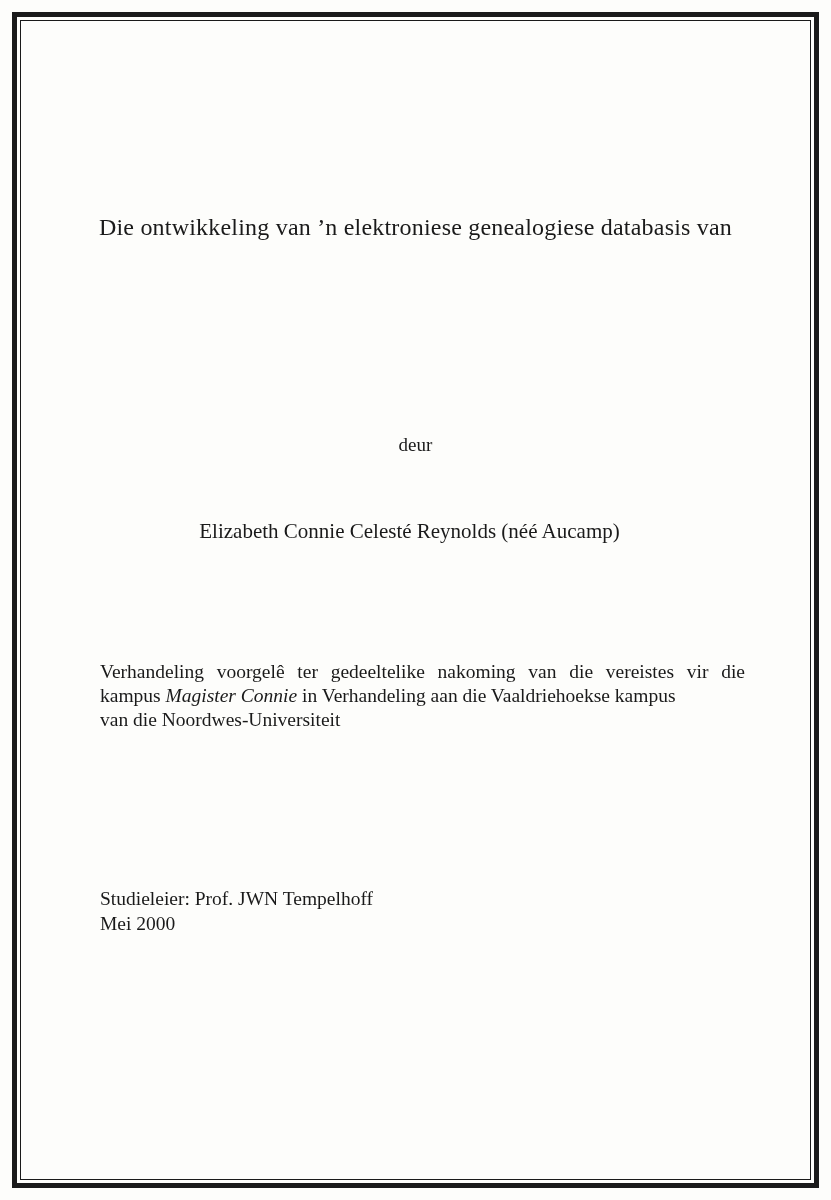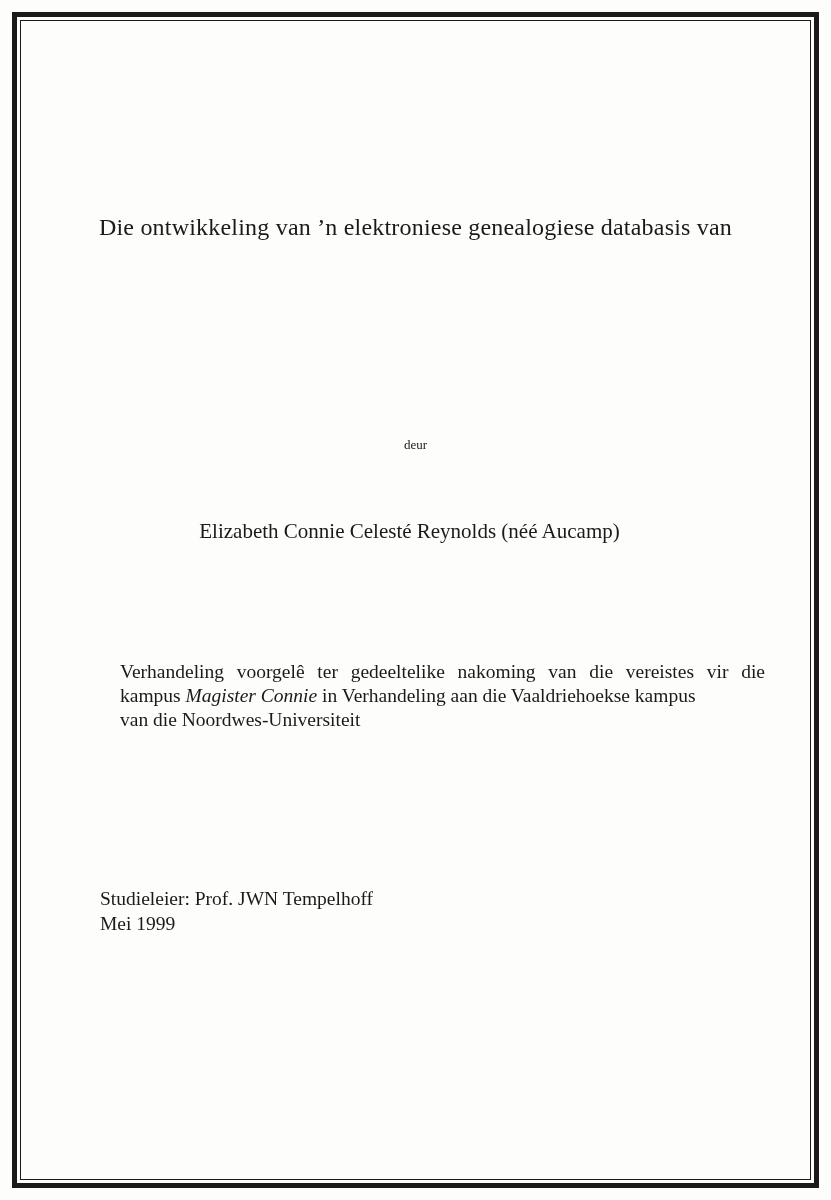--- a/index.html
+++ b/index.html
@@ -31,30 +31,30 @@
     position:absolute;top:206px;left:0;right:0;
     text-align:center;
     font-size:24px;font-weight:normal;
     line-height:42px;
     letter-spacing:0.2px;
   }
   .title .tline{display:block;}
   .byline{
     position:absolute;top:432px;left:0;right:0;
     text-align:center;
-    font-size:13px;line-height:26px;
+    font-size:19px;line-height:26px;
   }
   .author{
     position:absolute;top:516px;left:0;right:12px;
     text-align:center;
     font-size:21px;line-height:30px;
   }
   .statement{
     position:absolute;top:660px;left:100px;width:645px;
-    font-size:19.5px;line-height:24px;margin-left:20px;
+    font-size:19.5px;line-height:24px;
   }
   .statement .justify{
     text-align:justify;
     text-align-last:justify;
   }
   .supervisor{
     position:absolute;top:886px;left:100px;
     font-size:19.5px;line-height:25px;
   }
   .logo{
@@ -92,16 +92,16 @@
   <div class="author">Elizabeth Connie Celesté Reynolds (néé Aucamp)</div>
 
   <div class="statement">
     <div class="justify">Verhandeling voorgelê ter gedeeltelike nakoming van die vereistes vir die</div>
     <div><span>kampus </span><i>Magister Connie</i><span> in Verhandeling aan die Vaaldriehoekse kampus</span></div>
     <div>van die Noordwes-Universiteit</div>
   </div>
 
   <div class="supervisor">
     <div>Studieleier: Prof. JWN Tempelhoff</div>
-    <div>Mei 1999</div>
+    <div>Mei 2000</div>
   </div>
 
 </div>
 
 </body></html>

